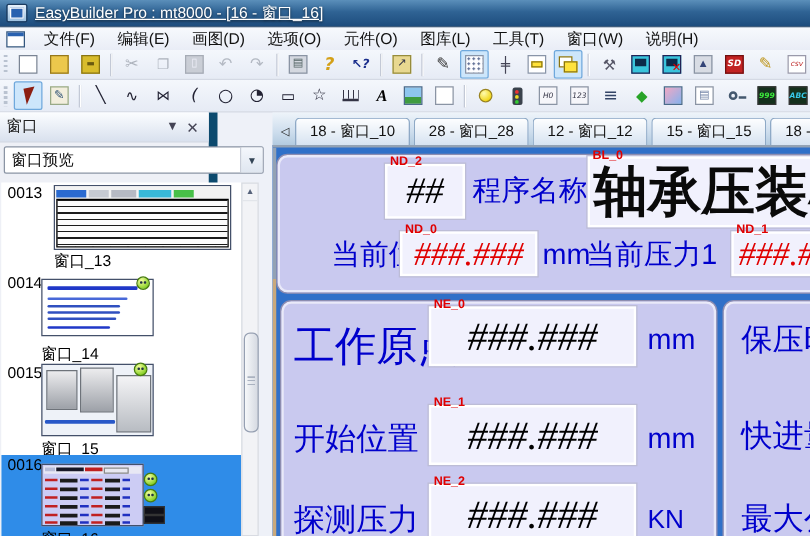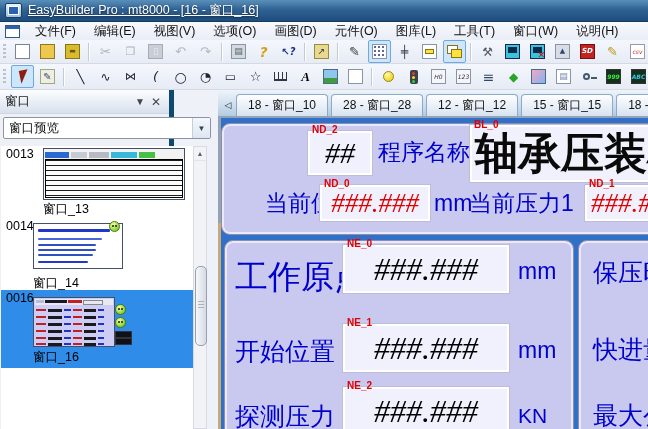--- a/index.html
+++ b/index.html
@@ -55,21 +55,21 @@
   .g-pic{background:linear-gradient(180deg,#8ec6ee 58%,#3f9c3f 58%);border:1px solid #4a6a8a;}
   .g-pic2{background:linear-gradient(135deg,#f2a8c4,#84b2ee);border:1px solid #4a6a8a;}
   .g-bulb{width:11px;height:11px;border-radius:50%;background:radial-gradient(circle at 35% 30%,#fffbb0,#f2d81e 70%,#c8a810);border:1px solid #9a8420;}
   .g-traffic{width:8px;height:14px;background:#3a424c;border-radius:2px;position:relative;}
   .g-traffic::after{content:"";position:absolute;left:2.5px;top:2px;width:3px;height:3px;border-radius:50%;background:#e33;
     box-shadow:0 4px 0 #ed2, 0 8px 0 #3c3;}
   .g-key{width:7px;height:7px;border:2px solid #44586e;border-radius:50%;position:relative;margin-right:4px;}
   .g-key::after{content:"";position:absolute;left:6px;top:2px;width:6px;height:2px;background:#44586e;}
   
   .sidepanel{position:absolute;left:0;top:90px;width:174px;bottom:0;background:#eef0f6;
-    border-right:5px solid #0c4a6e;box-sizing:border-box;}
+    border-right:7px solid #0c4a6e;box-sizing:border-box;}
   .sphead{position:absolute;left:0;top:0;right:0;height:24px;
     background:linear-gradient(180deg,#fbfdff,#d9e1ee);border-bottom:1px solid #cfd6e2;
     display:flex;align-items:center;padding:0 5px;box-sizing:border-box;}
   .sphead .t{font-size:12.5px;color:#222;flex:1;}
   .spbtn{font-size:10px;color:#445;width:16px;text-align:center;cursor:default;}
   .combo{position:absolute;left:3px;top:27px;width:208px;height:22px;background:#fff;
     border:1px solid #8a94a4;border-radius:2px;display:flex;align-items:center;box-sizing:border-box;}
   .combo .cv{flex:1;font-size:12.5px;padding-left:5px;color:#111;}
   .combo .ca{width:17px;align-self:stretch;border-left:1px solid #c8cdd8;display:flex;align-items:center;justify-content:center;font-size:8px;color:#345;background:linear-gradient(180deg,#f4f7fc,#dfe6f0);}
   .wlist{position:absolute;left:1px;top:56px;width:192px;bottom:0;background:#fff;overflow:hidden;}
@@ -130,23 +130,22 @@
   <div class="titlebar">
     <span class="appicon"></span>
     <span class="title">EasyBuilder Pro : mt8000 - [16 - 窗口_16]</span>
   </div>
 
   <div class="menubar">
     <span class="mdiicon"></span>
     <span id="menu-items" style="display:flex;">
         <span class="mitem">文件(F)</span>
         <span class="mitem">编辑(E)</span>
-        <span class="mitem">视图(V)</span>
+        <span class="mitem">画图(D)</span>
         <span class="mitem">选项(O)</span>
-        <span class="mitem">画图(D)</span>
         <span class="mitem">元件(O)</span>
         <span class="mitem">图库(L)</span>
         <span class="mitem">工具(T)</span>
         <span class="mitem">窗口(W)</span>
         <span class="mitem">说明(H)</span>
       </span>
   </div>
 
   <div class="toolbar" id="toolbar-main">
       <span class="grip"></span>
@@ -340,20 +339,31 @@
             <span class="t14line" style="left:4px;top:5px;width:72px;height:3px;background:#2038c8"></span>
             <span class="t14line" style="left:4px;top:14px;width:64px;height:2px;background:#4868d8"></span>
             <span class="t14line" style="left:4px;top:20px;width:58px;height:2px;background:#3050c0"></span>
             <span class="t14line" style="left:4px;top:25px;width:58px;height:2px;background:#3050c0"></span>
             <span class="t14line" style="left:4px;top:30px;width:55px;height:2px;background:#3050c0"></span>
             <span class="t14line" style="left:4px;top:37px;width:50px;height:2px;background:#2038c8"></span>
             <span class="smiley" style="right:2px;top:-3px;"></span>
           </div>
           <span class="wlabel" style="left: 32px; top: 57px;">窗口_14</span>
         </div>
+        <div class="wrow" style="height: 74px;">
+          <span class="wnum">0015</span>
+          <div class="th" style="left: 32px; top: 1px; width: 90px; height: 58px; background: rgb(238, 242, 248);">
+            <span class="mach" style="left:3px;top:4px;width:23px;height:30px;"></span>
+            <span class="mach" style="left:30px;top:2px;width:25px;height:34px;"></span>
+            <span class="mach" style="left:59px;top:8px;width:26px;height:44px;background:linear-gradient(180deg,#f4f4f6,#b8bcc2);"></span>
+            <span class="t14line" style="left:2px;bottom:9px;width:56px;height:3px;background:#2858c8"></span>
+            <span class="smiley" style="right:4px;top:-2px;"></span>
+          </div>
+          <span class="wlabel" style="left: 32px; top: 61px;">窗口_15</span>
+        </div>
         <div class="wrow sel" style="height: 78px;">
           <span class="wnum">0016</span>
           <div class="th" style="left: 32px; top: 7px; width: 82px; height: 50px; background: rgb(204, 204, 244);">
             <div class="t16h">
               <i style="width:8px;background:#b8bcd8"></i>
               <i style="width:22px;background:#181828"></i>
               <i style="width:14px;background:#c02020"></i>
               <i style="width:18px;background:#e8e8f0;border:0.5px solid #888"></i>
             </div>
             <div class="t16r" style="top:10px;">

